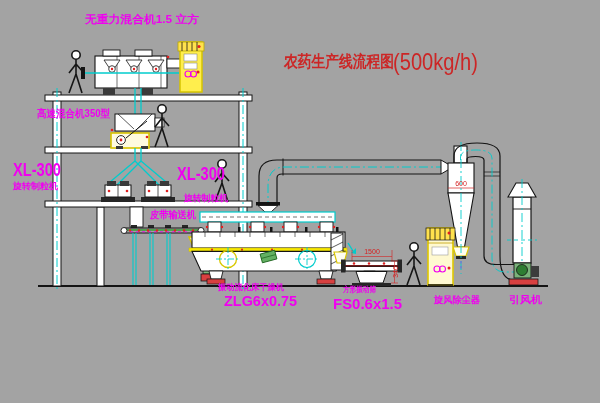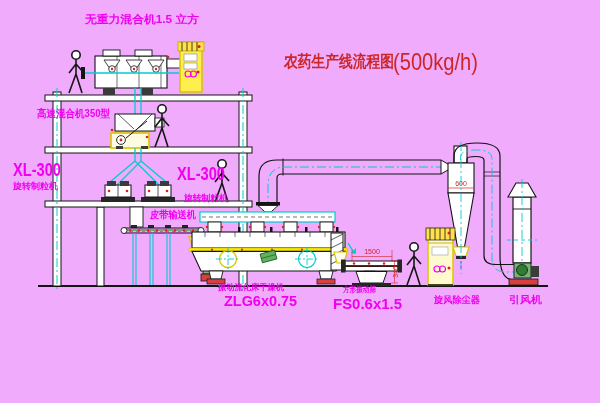--- a/index.html
+++ b/index.html
@@ -1,16 +1,16 @@
 <!DOCTYPE html>
 <html><head>
 <meta charset="utf-8">
 <style>
   html,body{margin:0;padding:0;background:#fff;}
-  .stage{position:relative;width:600px;height:403px;background:#f0abfc;overflow:hidden;
+  .stage{position:relative;width:600px;height:403px;background:#a3a3a3;overflow:hidden;
          font-family:"Liberation Sans",sans-serif;text-align:right;}
   svg{position:absolute;left:0;top:0;}
   svg text{font-family:"Liberation Sans","DejaVu Sans",sans-serif;}
   .mag{fill:#f000f0;font-weight:600;}
   .red{fill:#d42222;}
   .ttl{fill:#cc2626;}
   .k{stroke:#141414;fill:none;}
   .kf{stroke:#141414;fill:#ffffff;}
   .cy{stroke:#00cccc;fill:none;}
 </style>

